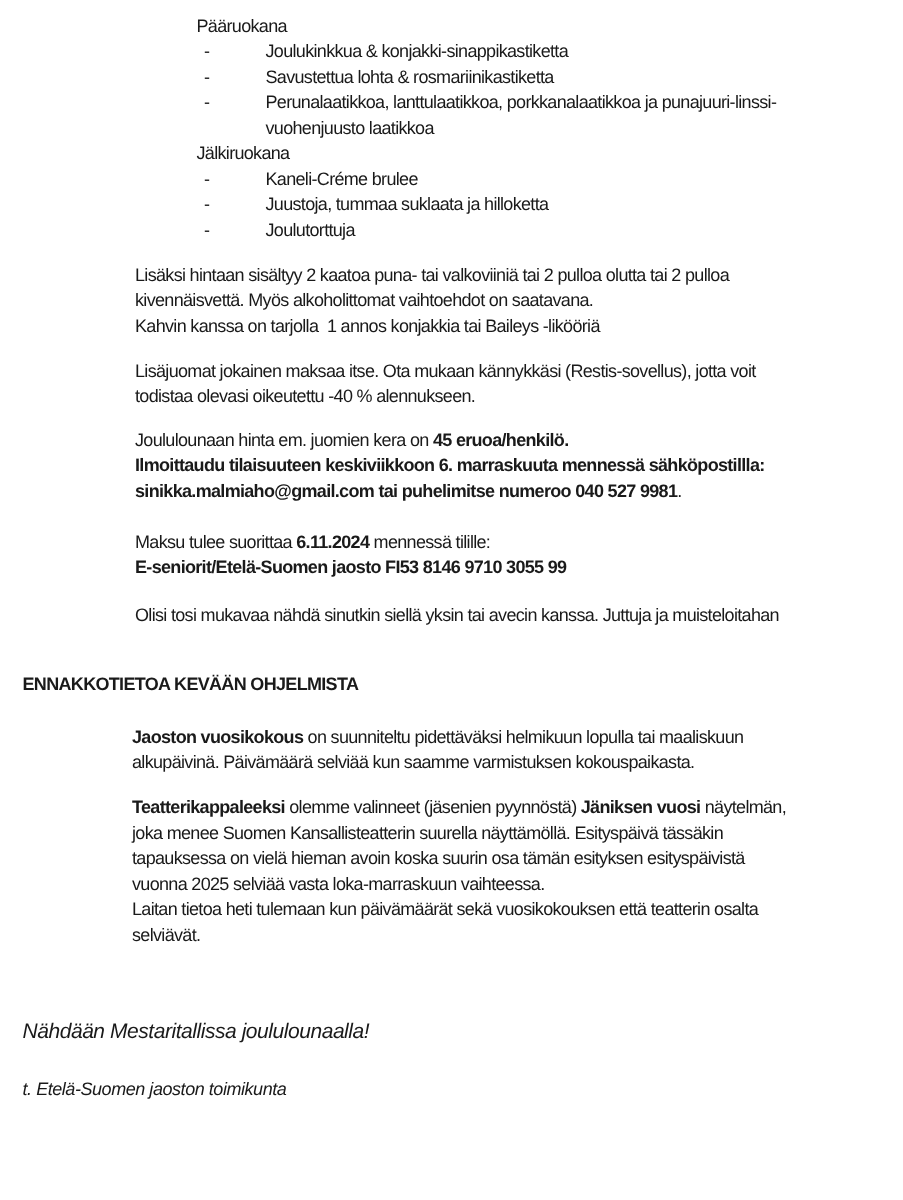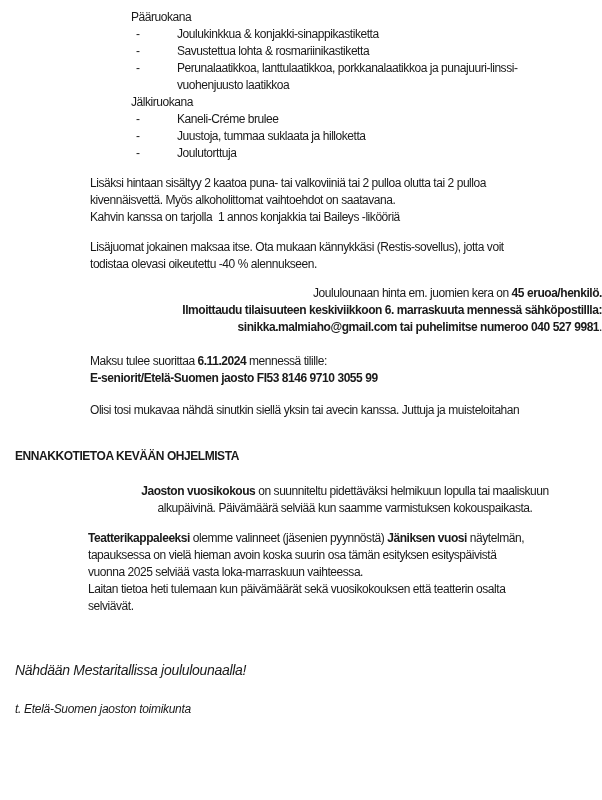--- a/index.html
+++ b/index.html
@@ -18,25 +18,25 @@
   .block { margin: 0; }
   .line { white-space: pre; }
   .line.cont { padding-left: 46px; }
   .bullet { display: inline-block; width: 46px; padding-left: 5px; box-sizing: border-box; }
   .b { font-weight: 700; }
 
   
   [data-name="block-menu"]               { margin: 9px  0 0 131px; }
   [data-name="block-drinks"]             { margin: 13px 0 0 90px; }
   [data-name="block-extra-drinks"]       { margin: 13px 0 0 90px; }
-  [data-name="block-price-registration"] { margin: 12px 0 0 90px; text-align: right; }
+  [data-name="block-price-registration"] { margin: 12px 0 0 90px; }
   [data-name="block-payment"]            { margin: 17px 0 0 90px; }
   [data-name="block-hope-to-see"]        { margin: 15px 0 0 90px; }
   [data-name="block-spring-heading"]     { margin: 29px 0 0 15px; font-weight: 700; }
-  [data-name="block-annual-meeting"]     { margin: 18px 0 0 88px; text-align: center; }
+  [data-name="block-annual-meeting"]     { margin: 18px 0 0 88px; }
   [data-name="block-theatre"]            { margin: 13px 0 0 88px; }
   [data-name="block-closing"]            { margin: 46px 0 0 15px; font-style: italic; font-size: 14px; line-height: 19px; letter-spacing: -0.3px; }
   [data-name="block-signature"]          { margin: 20px 0 0 15px; font-style: italic; font-size: 12px; line-height: 19px; letter-spacing: -0.3px; }
 </style>
 </head>
 <body>
 
 <main class="page" data-name="document-page">
   <div data-name="document-body">
       <div class="block" data-name="block-menu">
@@ -73,20 +73,21 @@
       </div>
       <div class="block" data-name="block-spring-heading">
         <div class="line" data-name="text-line"><span class="" data-name="text-run">ENNAKKOTIETOA KEVÄÄN OHJELMISTA</span></div>
       </div>
       <div class="block" data-name="block-annual-meeting">
         <div class="line" data-name="text-line"><span class="b " data-name="text-run">Jaoston vuosikokous</span><span class="" data-name="text-run"> on suunniteltu pidettäväksi helmikuun lopulla tai maaliskuun</span></div>
         <div class="line" data-name="text-line"><span class="" data-name="text-run">alkupäivinä. Päivämäärä selviää kun saamme varmistuksen kokouspaikasta.</span></div>
       </div>
       <div class="block" data-name="block-theatre">
         <div class="line" data-name="text-line"><span class="b " data-name="text-run">Teatterikappaleeksi</span><span class="" data-name="text-run"> olemme valinneet (jäsenien pyynnöstä) </span><span class="b " data-name="text-run">Jäniksen vuosi</span><span class="" data-name="text-run"> näytelmän,</span></div>
+        <div class="line" data-name="text-line"><span class="" data-name="text-run">joka menee Suomen Kansallisteatterin suurella näyttämöllä. Esityspäivä tässäkin</span></div>
         <div class="line" data-name="text-line"><span class="" data-name="text-run">tapauksessa on vielä hieman avoin koska suurin osa tämän esityksen esityspäivistä</span></div>
         <div class="line" data-name="text-line"><span class="" data-name="text-run">vuonna 2025 selviää vasta loka-marraskuun vaihteessa.</span></div>
         <div class="line" data-name="text-line"><span class="" data-name="text-run">Laitan tietoa heti tulemaan kun päivämäärät sekä vuosikokouksen että teatterin osalta</span></div>
         <div class="line" data-name="text-line"><span class="" data-name="text-run">selviävät.</span></div>
       </div>
       <div class="block" data-name="block-closing">
         <div class="line" data-name="text-line"><span class="" data-name="text-run">Nähdään Mestaritallissa joululounaalla!</span></div>
       </div>
       <div class="block" data-name="block-signature">
         <div class="line" data-name="text-line"><span class="" data-name="text-run">t. Etelä-Suomen jaoston toimikunta</span></div>

